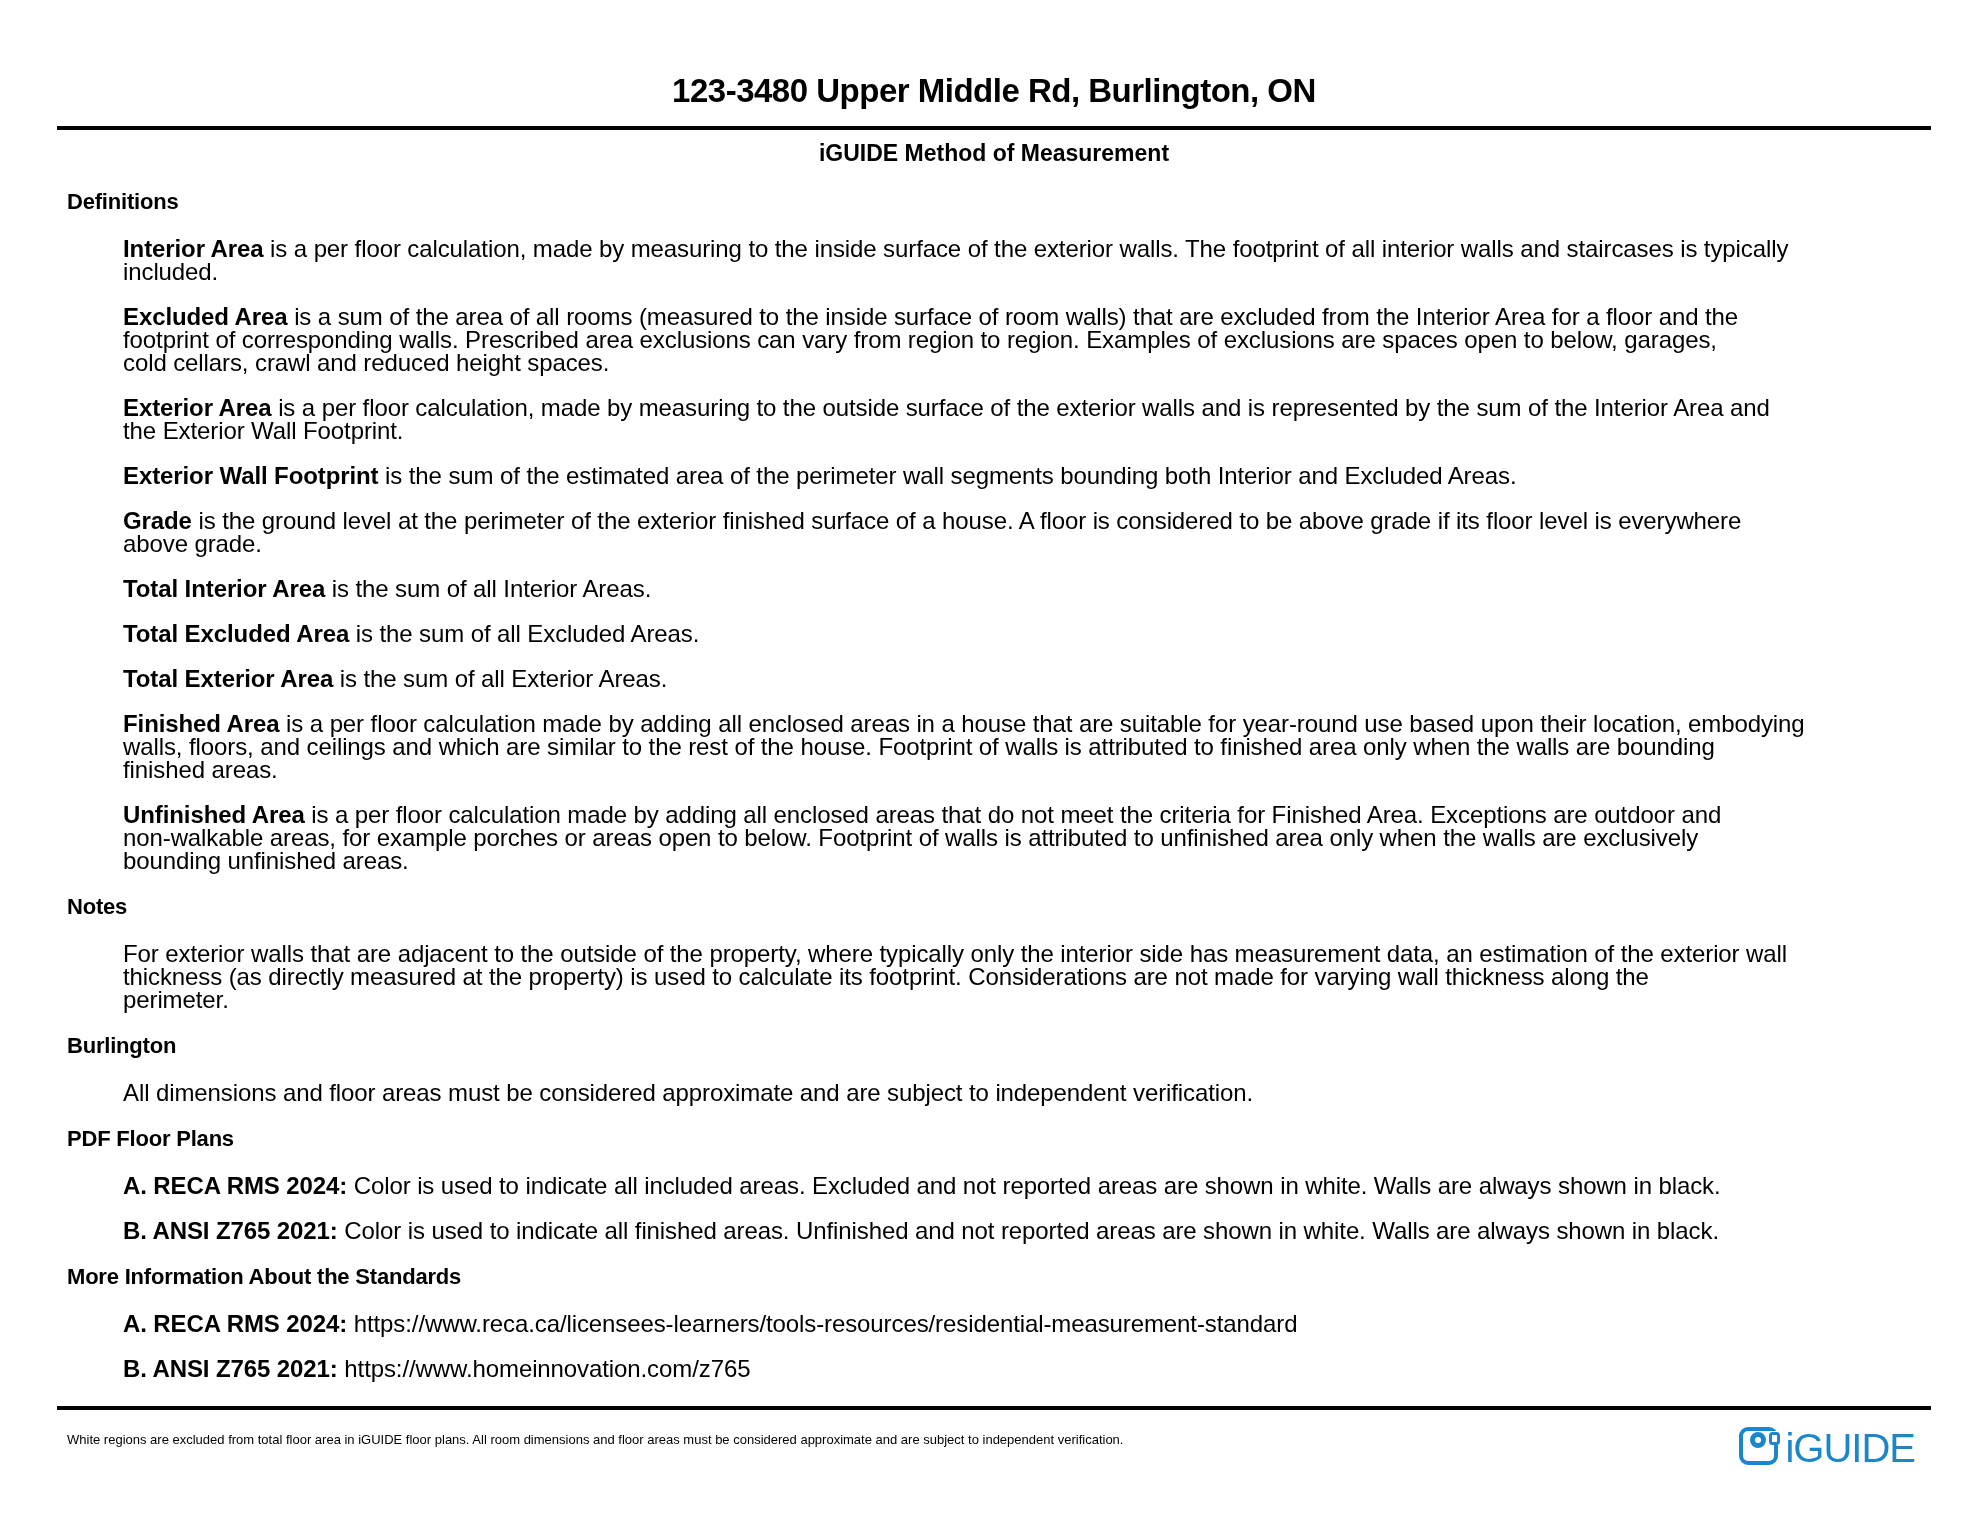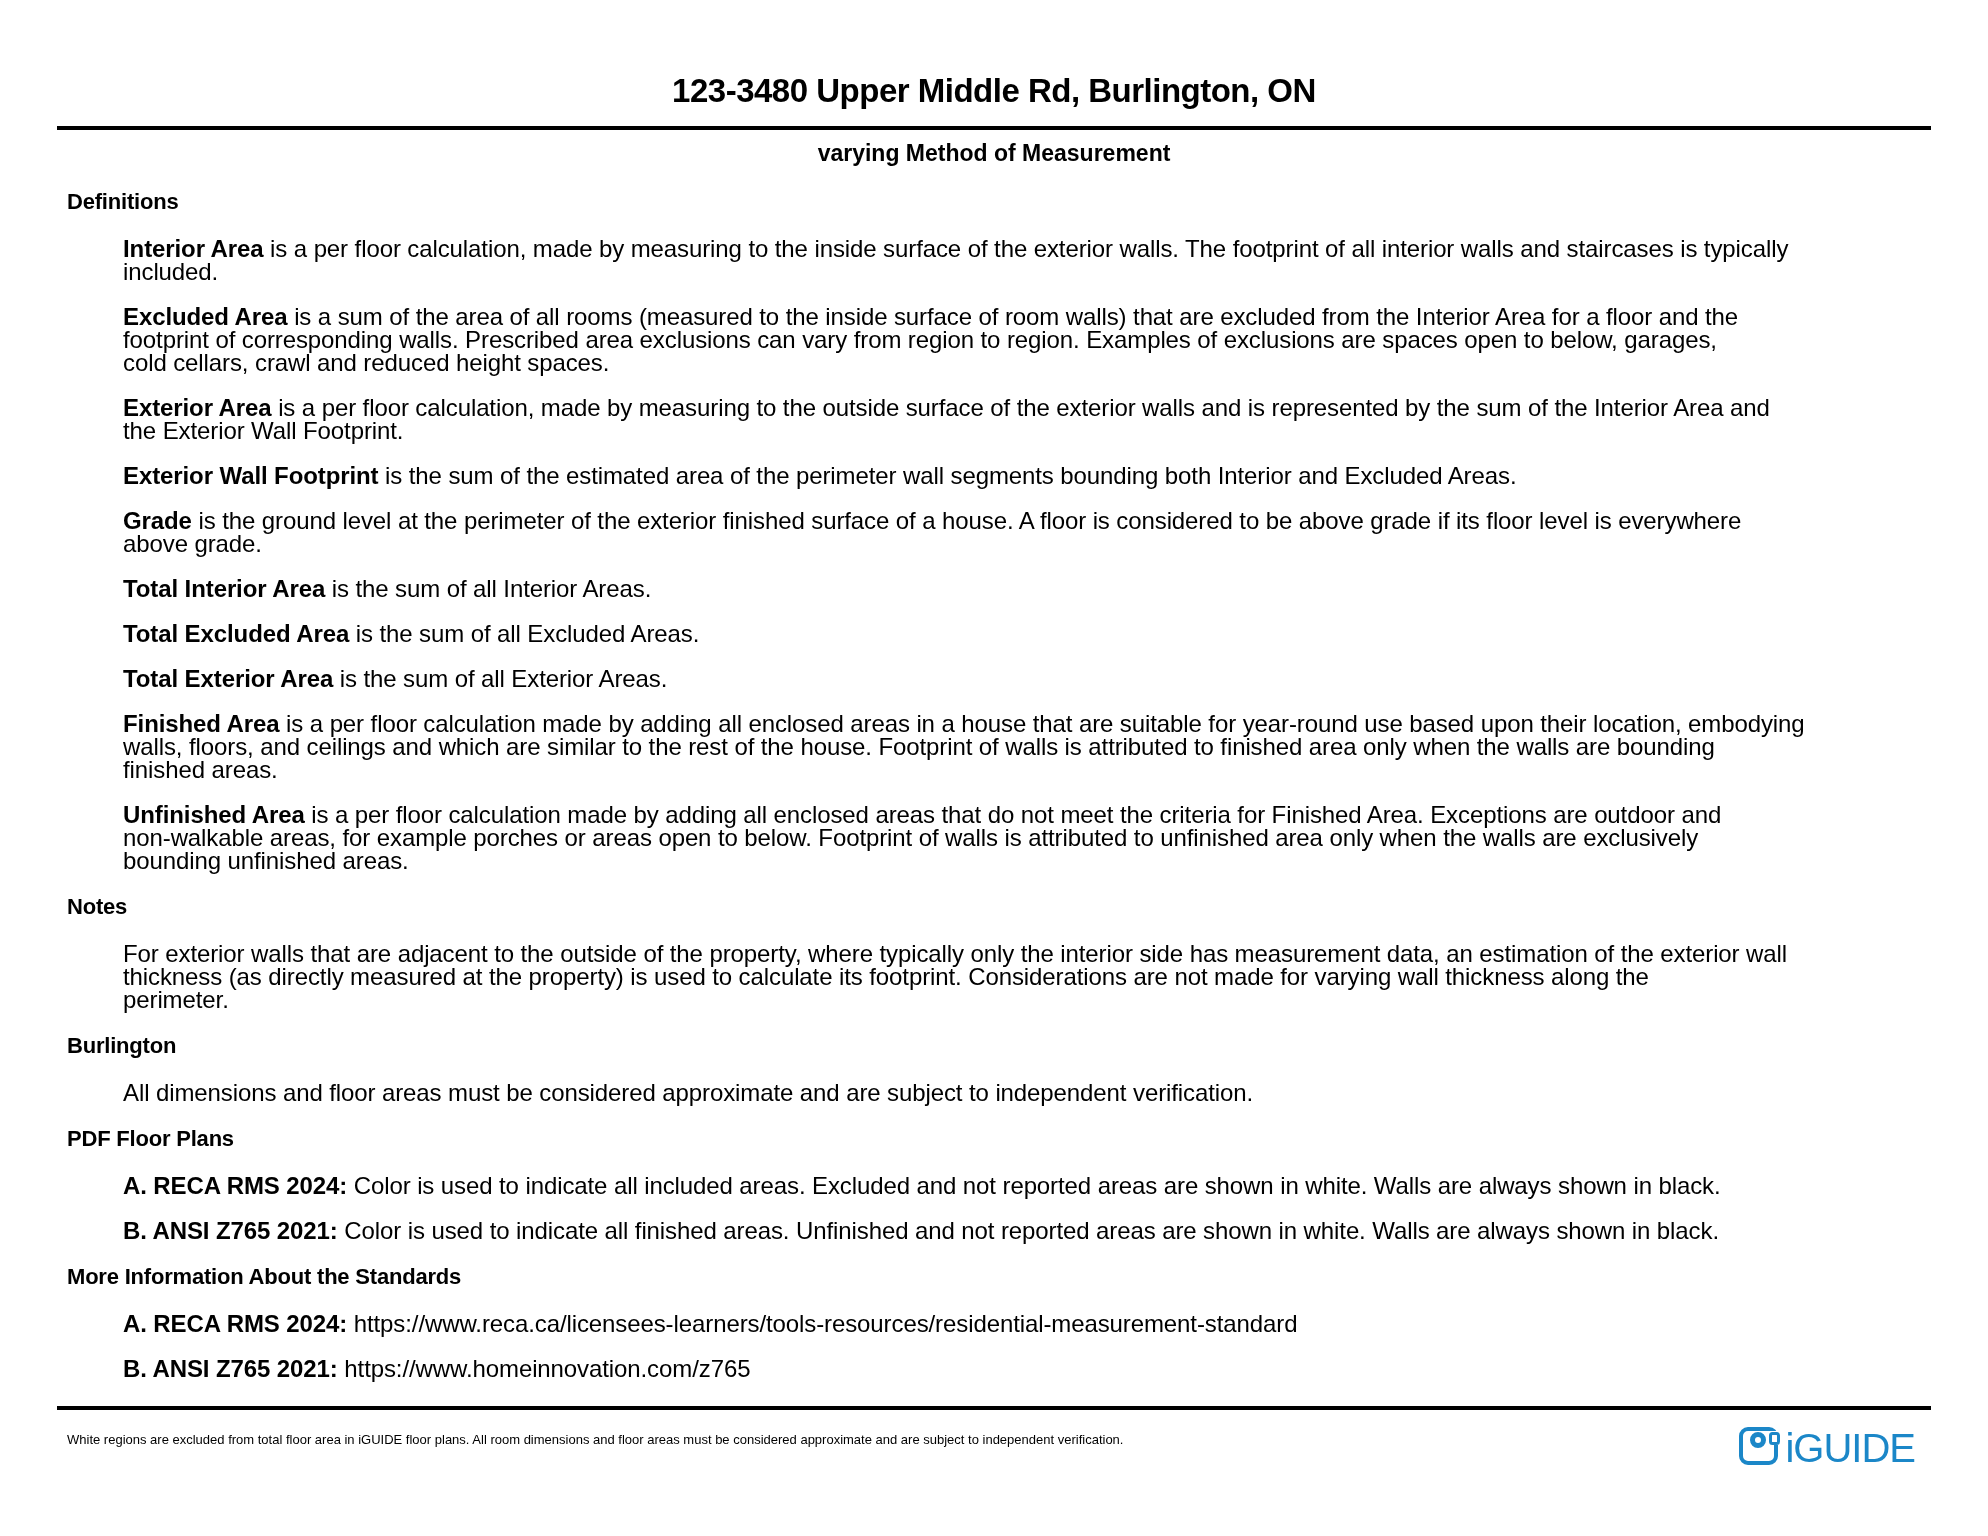--- a/index.html
+++ b/index.html
@@ -85,21 +85,21 @@
     font-weight: 400;
   }
 </style>
 </head>
 <body>
 
 <div class="page">
 
   <div class="doc-title">123-3480 Upper Middle Rd, Burlington, ON</div>
   <div class="title-rule"></div>
-  <div class="doc-subtitle">varying Method of Measurement</div>
+  <div class="doc-subtitle">iGUIDE Method of Measurement</div>
 
   <div class="content">
 
     <div class="section-heading">Definitions</div>
 
     <div class="para"><b>Interior Area</b> <span>is a per floor calculation, made by measuring to the inside surface of the exterior walls. The footprint of all interior walls and staircases is typically
 included.</span></div>
     <div class="para"><b>Excluded Area</b> <span>is a sum of the area of all rooms (measured to the inside surface of room walls) that are excluded from the Interior Area for a floor and the
 footprint of corresponding walls. Prescribed area exclusions can vary from region to region. Examples of exclusions are spaces open to below, garages,
 cold cellars, crawl and reduced height spaces.</span></div>

